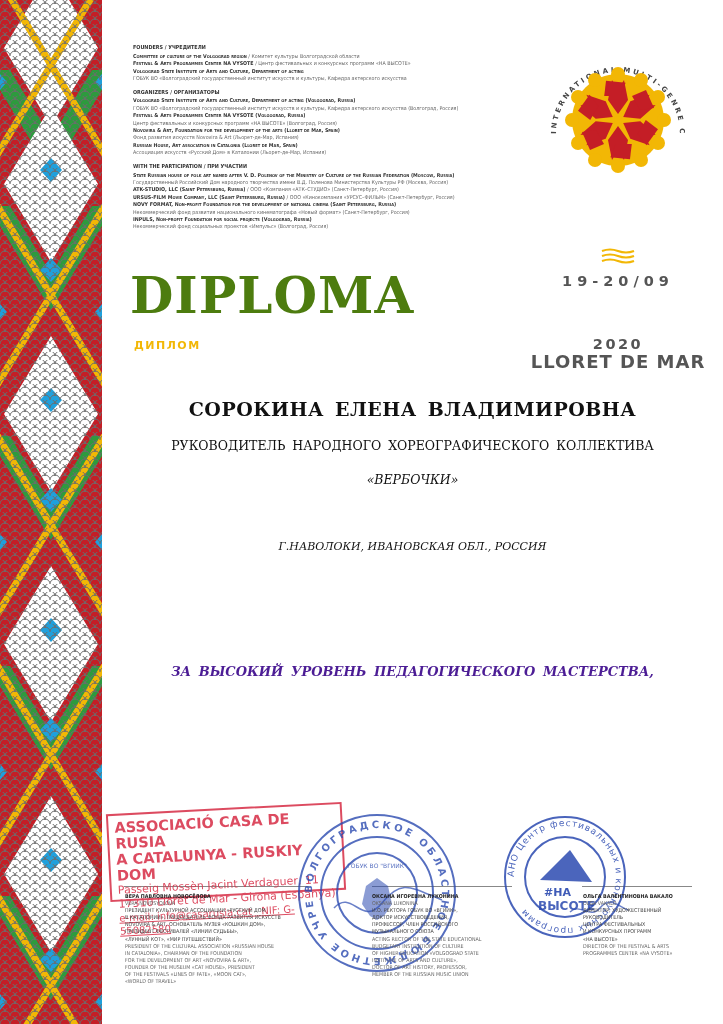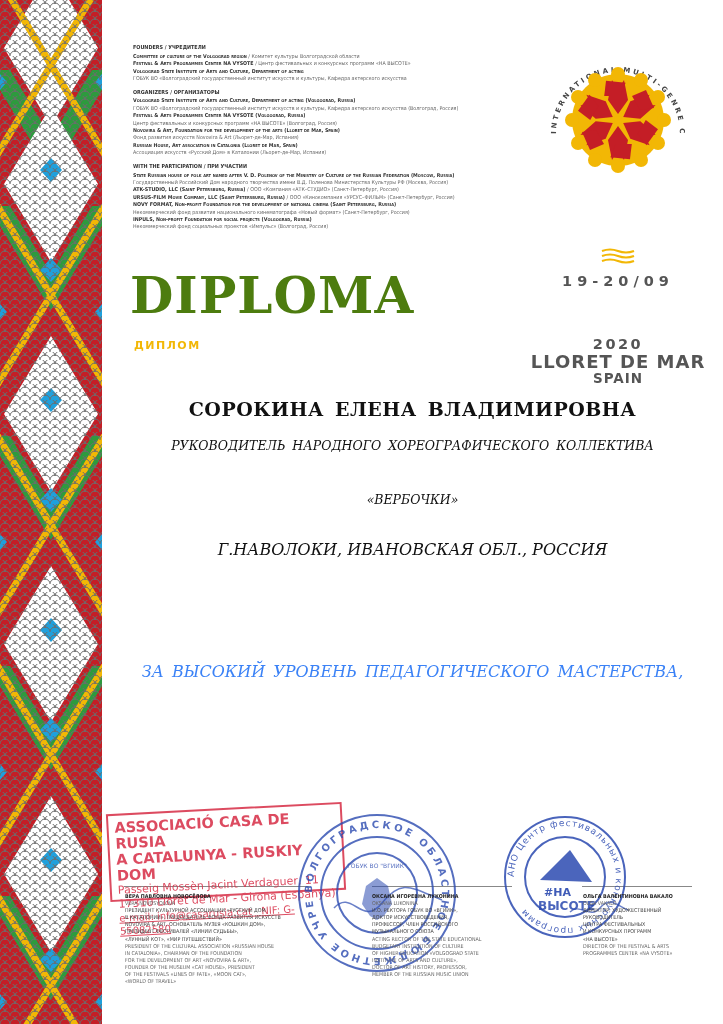--- a/index.html
+++ b/index.html
@@ -52,34 +52,34 @@
     color: #f2b705; font-size: 11px; letter-spacing: 1.5px; margin-top: 13px;
   }
 
   
   .center-text { position: absolute; left: 102px; width: 621px; text-align: center; }
   .recipient {
     top: 398px; font-family: "DejaVu Serif", serif; font-weight: bold;
     font-size: 19px; letter-spacing: 0.5px; word-spacing: 4px; color: #111;
   }
   .role {
-    top: 438px; font-family: "DejaVu Serif", serif; font-style: italic;
+    top: 438px; font-family: "DejaVu Serif", serif; 
     font-size: 12.5px; word-spacing: 3px; color: #111;
   }
   .collective {
     top: 472px; font-family: "DejaVu Serif", serif; font-style: italic;
-    font-size: 12.5px; color: #111; margin-top: 20px;
+    font-size: 12.5px; color: #111;
   }
   .location {
     top: 540px; font-family: "DejaVu Serif", serif; font-style: italic;
-    font-size: 16px; color: #111;
+    font-size: 11px; color: #111;
   }
   .merit {
-    top: 658px; font-family: "DejaVu Serif", serif; font-style: italic; font-weight: normal;
-    font-size: 16px; line-height: 27px; word-spacing: 3px; color: #3b82f6;
+    top: 658px; font-family: "DejaVu Serif", serif; font-style: italic; font-weight: bold;
+    font-size: 13px; line-height: 27px; word-spacing: 3px; color: #4c1d95;
   }
 
   
   .stamp { position: absolute; }
   .stamp-rect {
     left: 108px; top: 808px; width: 236px; height: 88px;
     border: 2px solid #d8334b; transform: rotate(-3deg); padding: 4px 6px;
     color: #d8334b; font-family: "DejaVu Sans", sans-serif; opacity: 0.88;
   }
   .stamp-rect .l1 { font-weight: bold; font-size: 14.5px; line-height: 16px; }
@@ -273,21 +273,20 @@
       <path d="M2 8 Q10 5 18 8 T34 8"></path>
       <path d="M2 13 Q10 10 18 13 T34 13"></path>
     </g>
   </svg>
 </div>
 
 <div class="event-info">
   <div class="dates">19-20/09</div>
   <div class="year">2020</div>
   <div class="city">LLORET DE MAR</div>
-  <div class="country">SPAIN</div>
 </div>
 
 <div class="diploma-title">DIPLOMA</div>
 <div class="diploma-sub">ДИПЛОМ</div>
 
 <div class="center-text recipient">СОРОКИНА  ЕЛЕНА  ВЛАДИМИРОВНА</div>
 <div class="center-text role">РУКОВОДИТЕЛЬ  НАРОДНОГО  ХОРЕОГРАФИЧЕСКОГО КОЛЛЕКТИВА</div>
 <div class="center-text collective">«ВЕРБОЧКИ»</div>
 <div class="center-text location">Г.НАВОЛОКИ, ИВАНОВСКАЯ ОБЛ., РОССИЯ</div>
 <div class="center-text merit">

